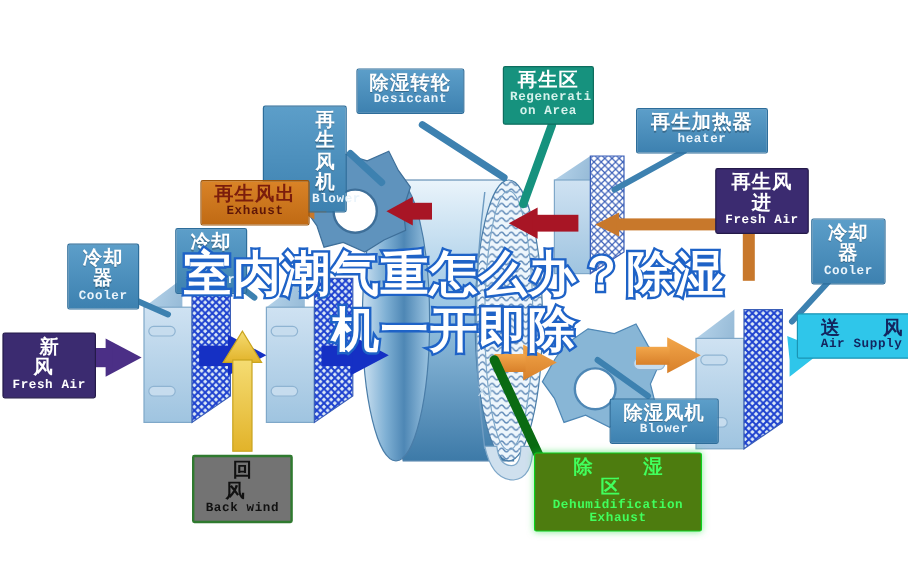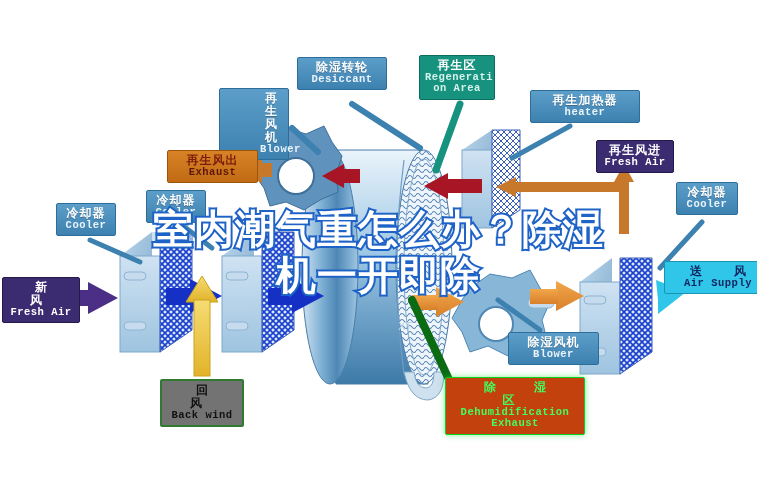--- a/index.html
+++ b/index.html
@@ -3,21 +3,21 @@
 <meta charset="utf-8">
 <style>
   html,body{margin:0;padding:0;background:#ffffff;}
   body{width:757px;height:488px;overflow:hidden;
        font-family:"Liberation Sans","DejaVu Sans",sans-serif;}
   #stage{position:relative;width:757px;height:488px;background:#fff;overflow:hidden;}
 
   
   .cal{position:absolute;box-sizing:border-box;text-align:center;
        line-height:1.08;padding:3px 5px 4px 5px;border-radius:2px;}
-  .cal .cn{display:block;font-size:12px;font-weight:bold;letter-spacing:1px;}
+  .cal .cn{display:block;font-size:16px;font-weight:bold;letter-spacing:1px;}
   .cal .en{display:block;font-family:"Liberation Mono","DejaVu Sans Mono",monospace;
            font-size:10.5px;font-weight:bold;letter-spacing:0.5px;}
 
   
   .cal.blue{background:linear-gradient(180deg,#5c9ec9 0%,#3d81b0 100%);
             border:1px solid #2d6d9a;}
   .cal.blue .cn{color:#ffffff;text-shadow:0 1px 0 rgba(0,0,0,.25);}
   .cal.blue .en{color:#eaf4fb;}
 
   .cal.teal{background:#16927e;border:1px solid #0d6d5e;}
@@ -35,21 +35,21 @@
   .cal.orange .en{color:#5e1608;}
 
   .cal.cyan{background:#2fc6ea;border:1px solid #1b94b4;}
   .cal.cyan .cn{color:#13245e;letter-spacing:10px;text-indent:10px;}
   .cal.cyan .en{color:#13245e;}
 
   .cal.gold{background:#737373;border:2px solid #2f7a2f;}
   .cal.gold .cn{color:#111;letter-spacing:12px;text-indent:12px;}
   .cal.gold .en{color:#111;}
 
-  .cal.dgreen{background:#c2410c;border:1px solid #0bd11e;box-shadow:0 0 6px rgba(30,220,60,.55);}
+  .cal.dgreen{background:#4d7c0f;border:1px solid #0bd11e;box-shadow:0 0 6px rgba(30,220,60,.55);}
   .cal.dgreen .cn{color:#41ff5d;letter-spacing:13px;text-indent:13px;}
   .cal.dgreen .en{color:#41ff5d;}
 
   
   #headline{position:absolute;left:0;width:757px;top:206px;text-align:center;
             font-family:"DejaVu Sans","Liberation Sans",sans-serif;
             font-weight:900;font-size:40px;line-height:46px;color:#ffffff;
             letter-spacing:1px;
             -webkit-text-stroke:4px #1f63c7;
             paint-order:stroke fill;

